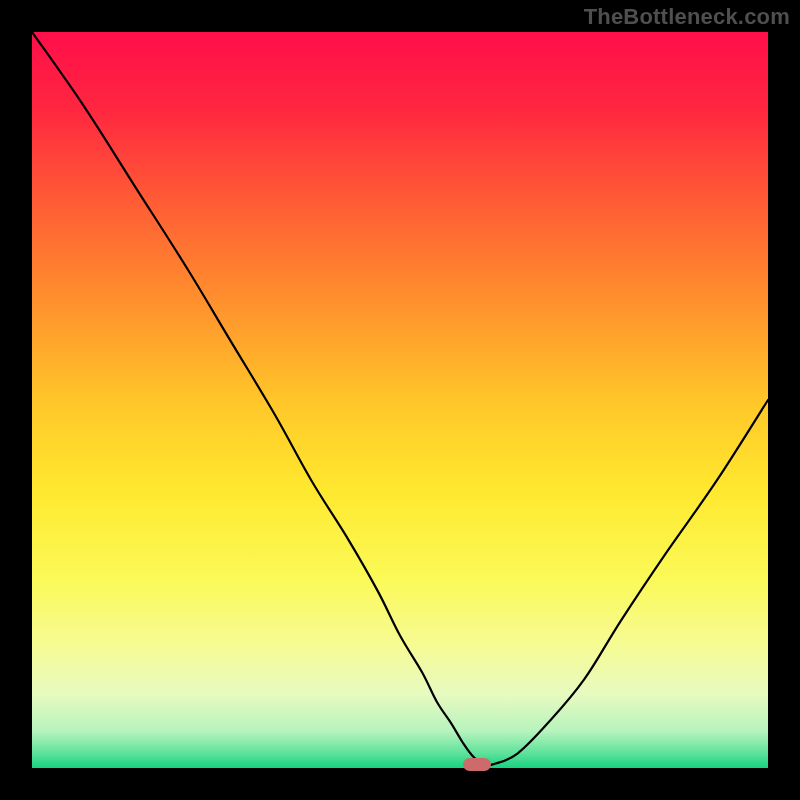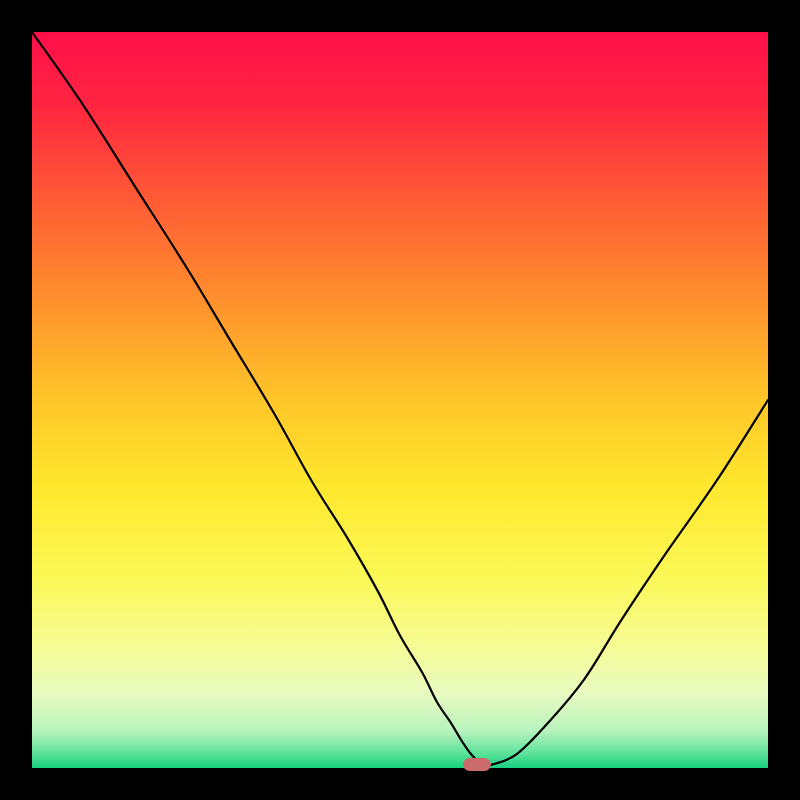--- a/index.html
+++ b/index.html
@@ -46,20 +46,21 @@
     background: #cc6b6b;
     border-radius: 7px;
     z-index: 20;
   }
 </style>
 </head>
 <body>
 
 <div class="frame">
 
+  <div class="watermark">TheBottleneck.com</div>
 
   <div class="plot-wrap">
     <svg viewBox="0 0 736 736" preserveAspectRatio="none">
       <defs>
         <linearGradient id="bg-grad" x1="0" y1="0" x2="0" y2="1">
             <stop offset="0.00%" stop-color="#ff0f4a"></stop>
             <stop offset="10.00%" stop-color="#ff2540"></stop>
             <stop offset="22.00%" stop-color="#ff5836"></stop>
             <stop offset="35.00%" stop-color="#ff8a2e"></stop>
             <stop offset="50.00%" stop-color="#ffc629"></stop>

